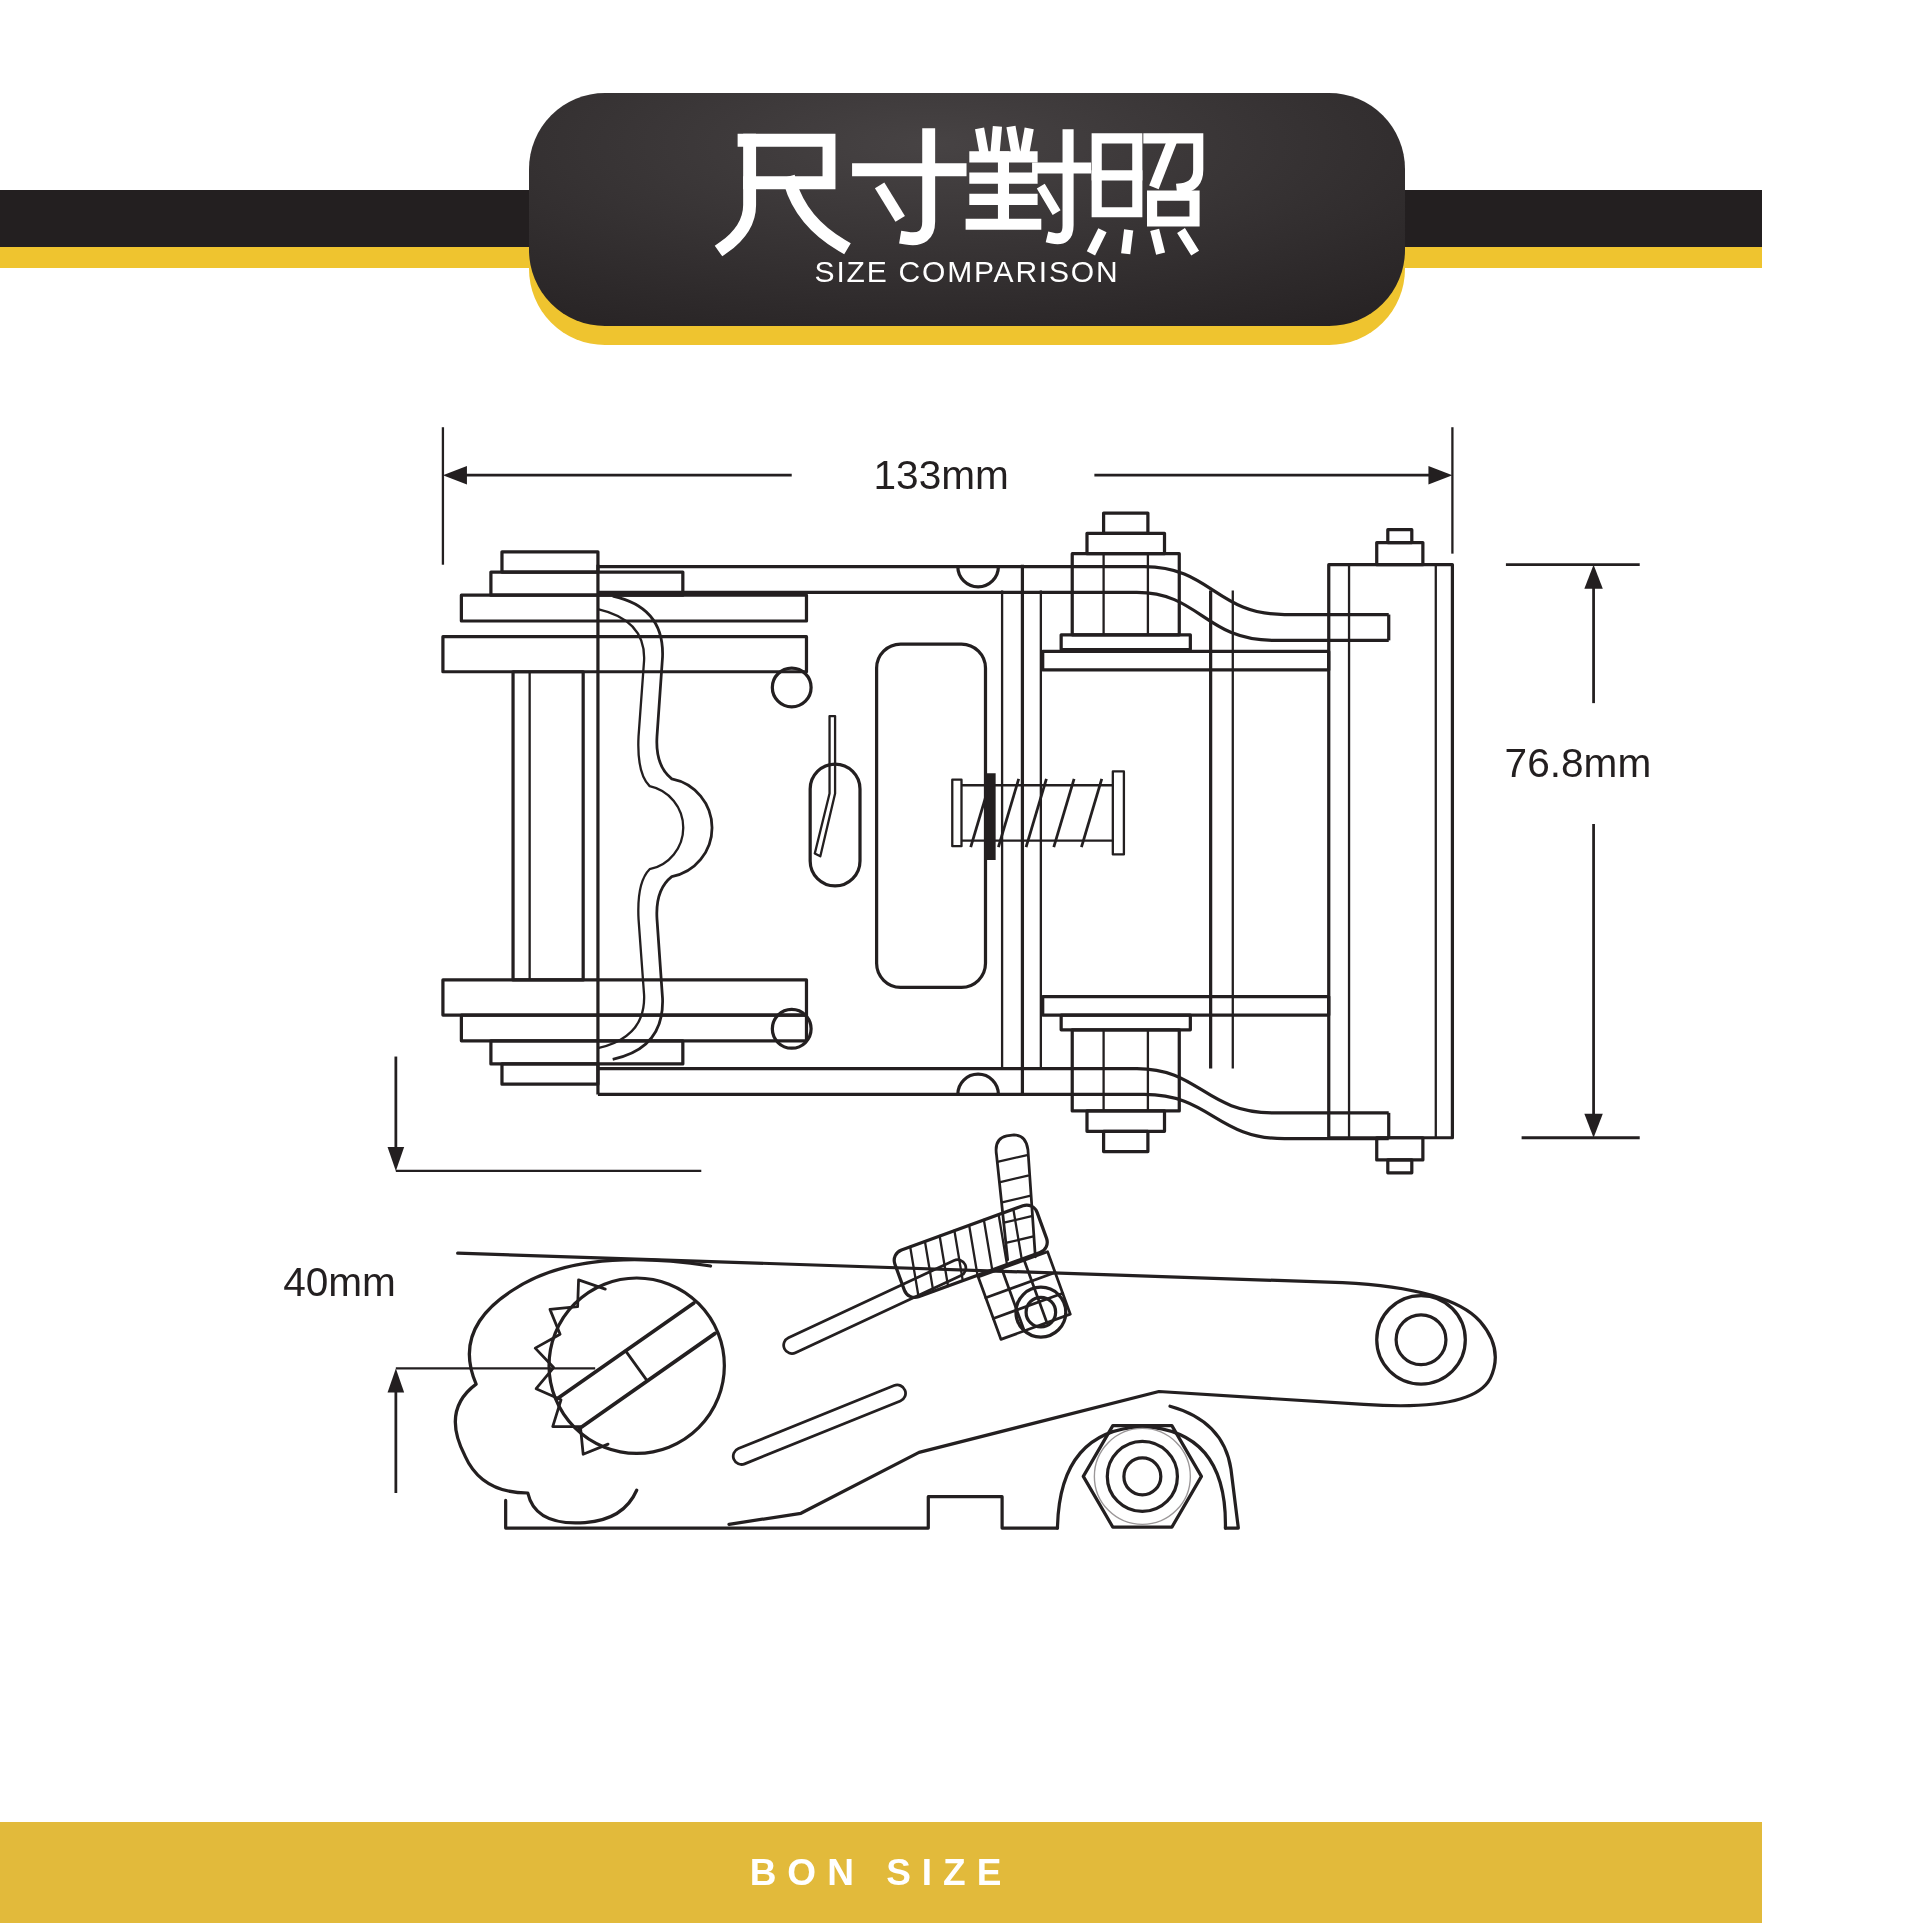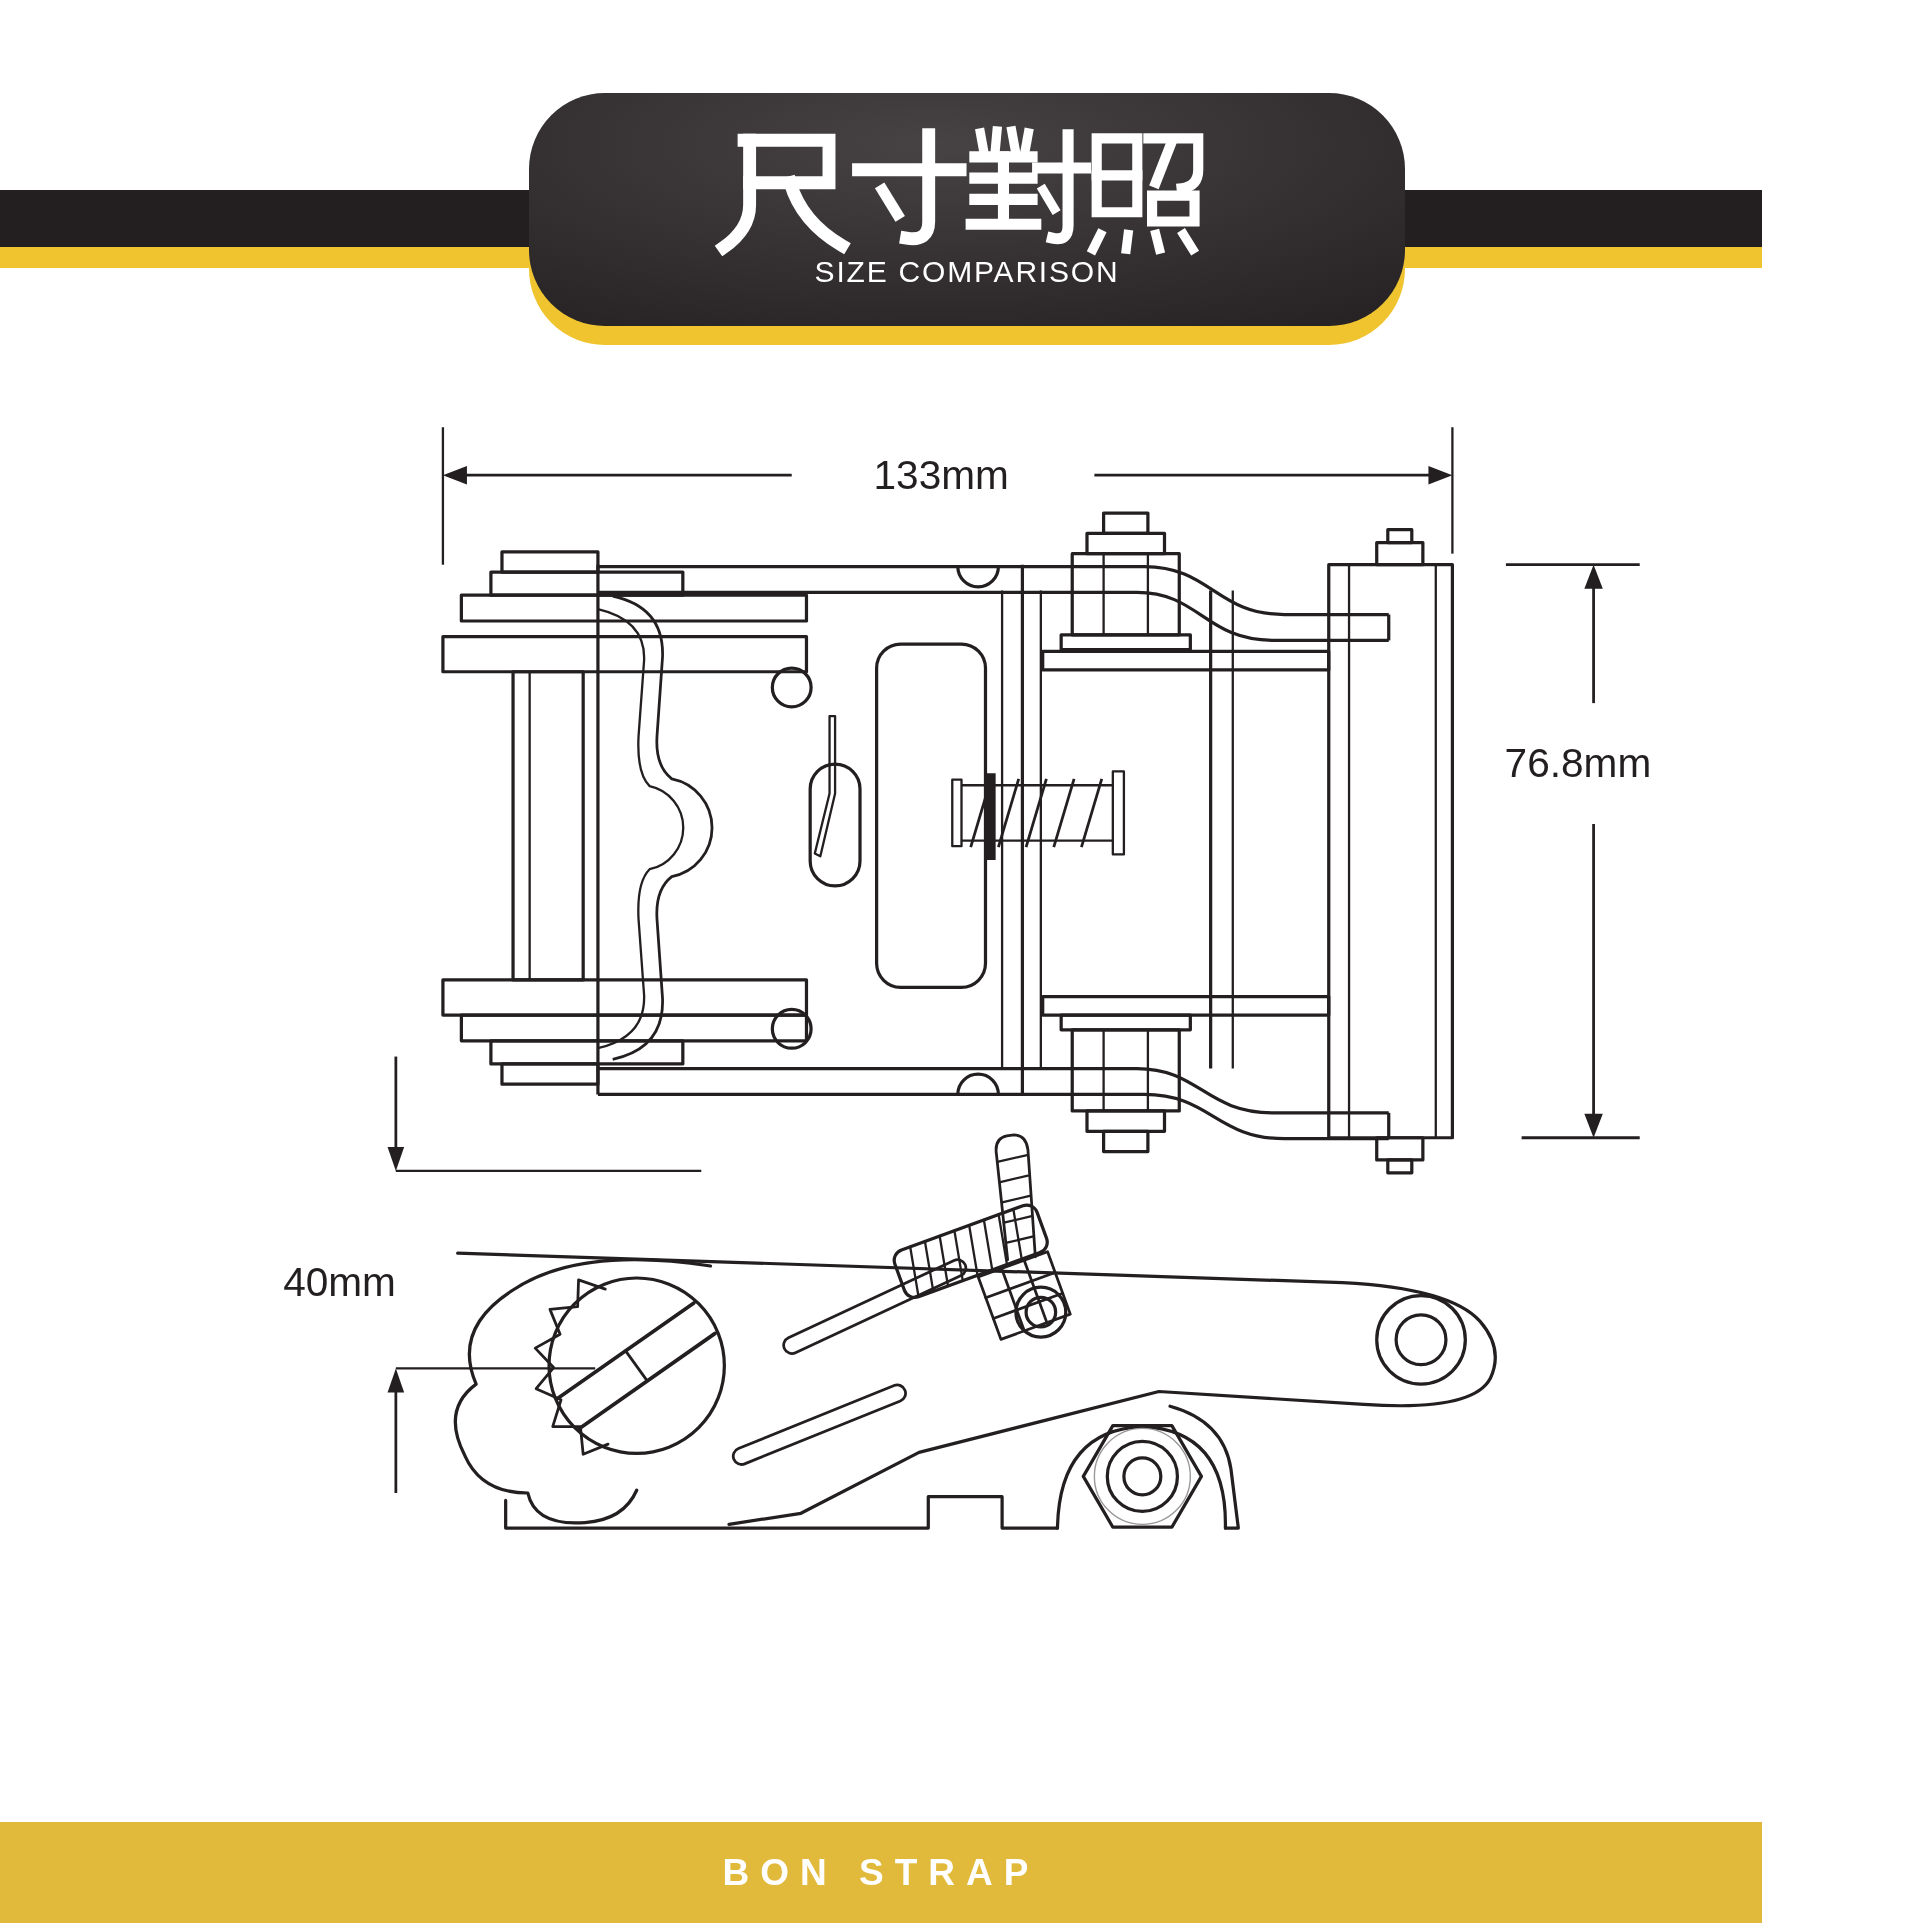--- a/index.html
+++ b/index.html
@@ -239,17 +239,17 @@
       <line x1="429" y1="1483" x2="645" y2="1483" stroke-width="2.5"></line>
       <line x1="429" y1="1145" x2="429" y2="1247"></line>
       <line x1="429" y1="1505" x2="429" y2="1618"></line>
       <polygon points="429,1269 420,1243 438,1243" fill="#231f20" stroke="none"></polygon>
       <polygon points="429,1483 420,1509 438,1509" fill="#231f20" stroke="none"></polygon>
       <text x="368" y="1404" text-anchor="middle" font-size="44" stroke="none">40mm</text>
     </g>
   </svg>
 
   <div class="footer">
-    <div class="brand">BON STRAP</div>
+    <div class="brand">BON SIZE</div>
   </div>
 
 </div>
 
 
 </body></html>

